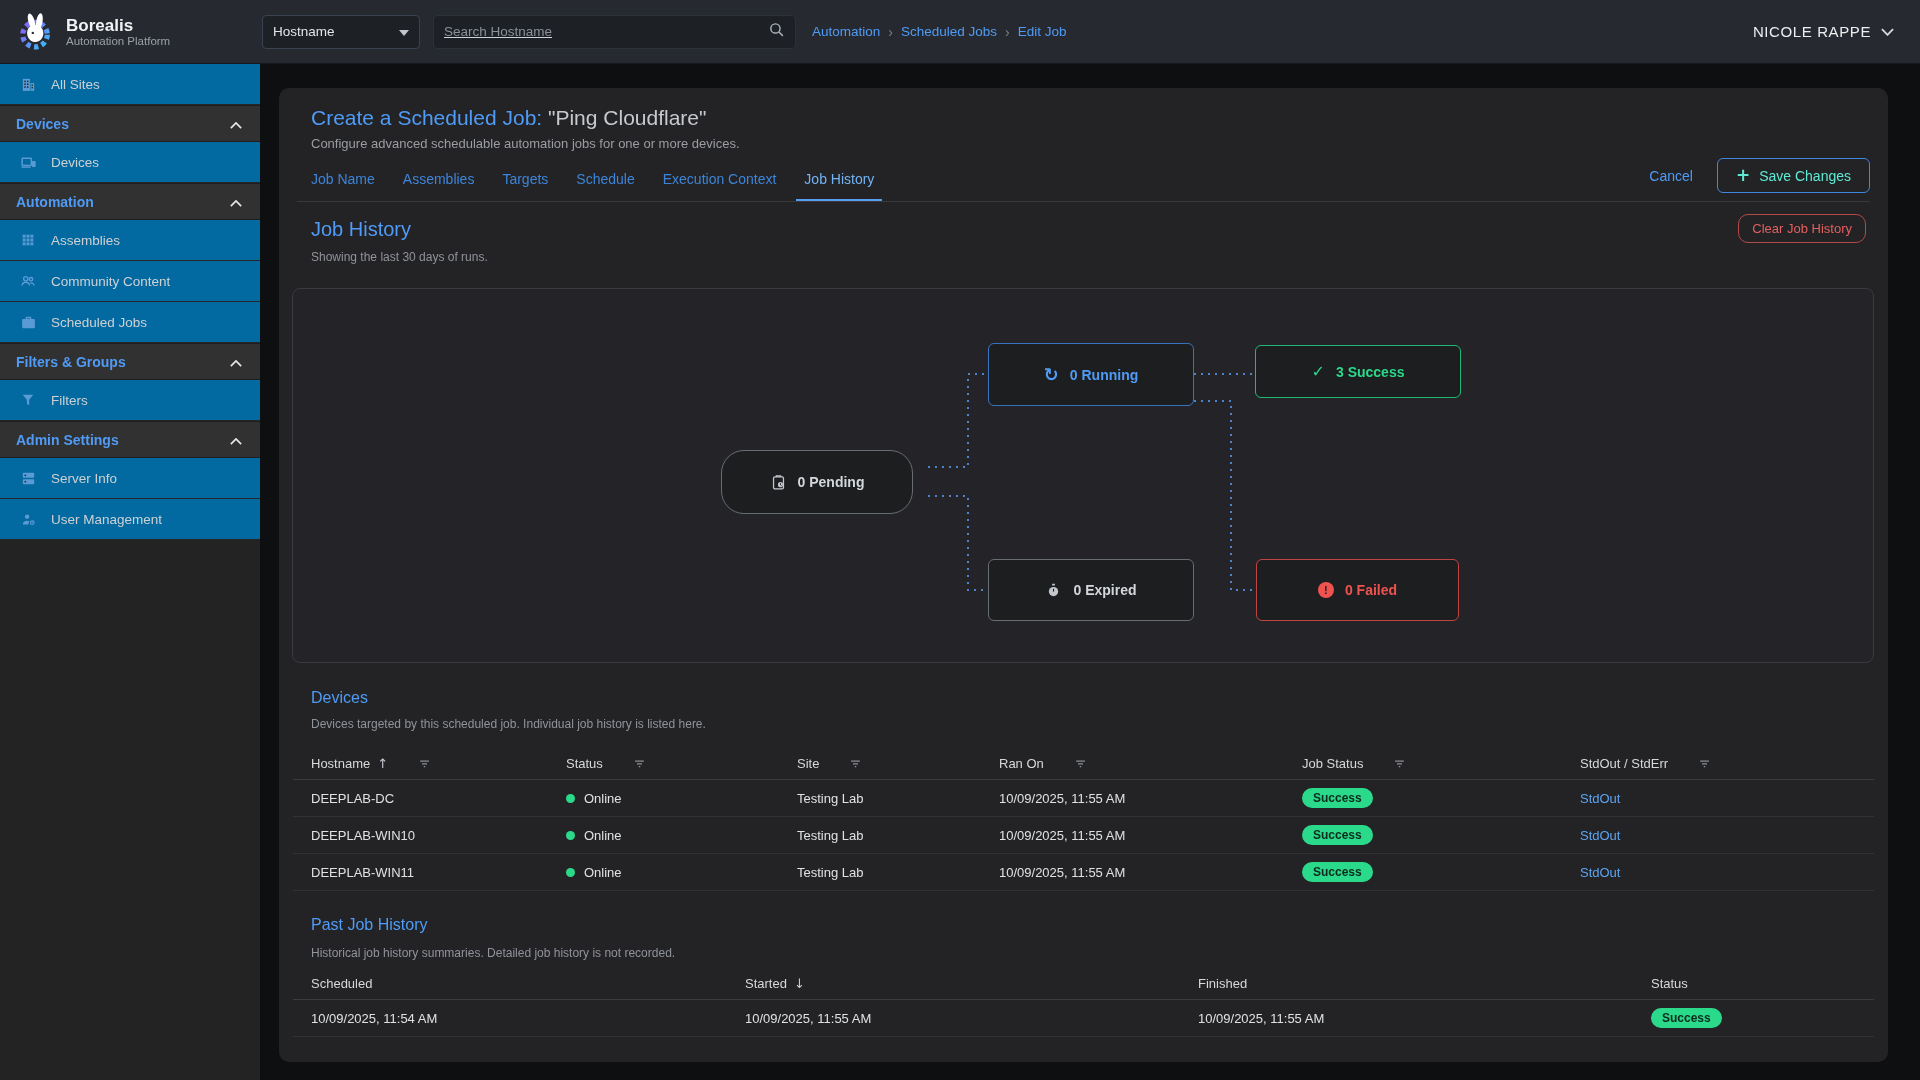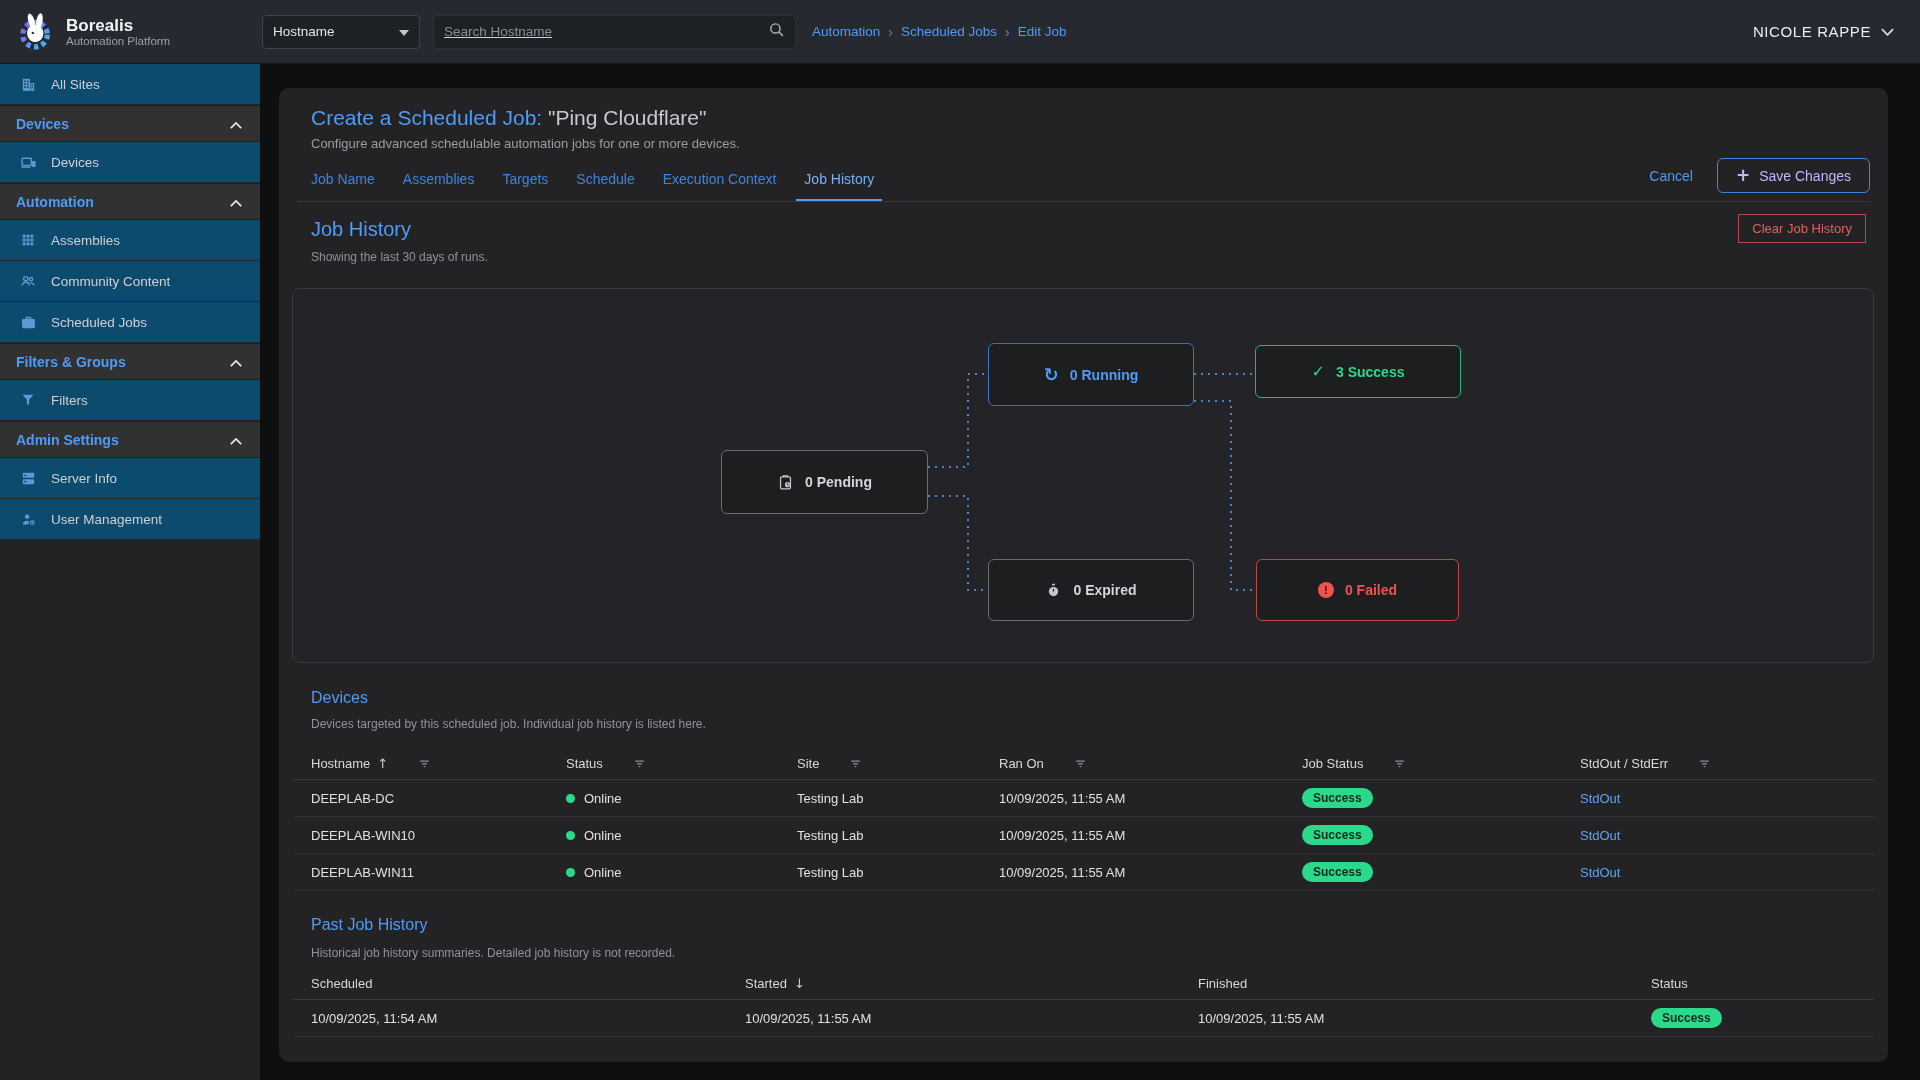--- a/index.html
+++ b/index.html
@@ -26,21 +26,21 @@
   .crumb-sep::after { content:"\203A"; color:#7a7f87; font-size:14px; }
   .user-menu { margin-left:auto; margin-right:26px; display:flex; align-items:center; gap:10px; cursor:pointer; }
   .user-name { color:#eceef0; font-size:15px; letter-spacing:0.6px; }
 
   
   .sidebar { position:absolute; top:64px; left:0; width:260px; height:1016px; background:#232323; }
   .side-header { height:37px; background:#313131; border-top:1px solid #1e1e1e; border-bottom:1px solid #1e1e1e;
     display:flex; align-items:center; padding:0 18px 0 16px; cursor:pointer; }
   .side-header span.lbl { color:#4f9bf5; font-size:14px; font-weight:bold; }
   .side-header .chev { margin-left:auto; }
-  .side-item { height:41px; background:#0c4a6e; display:flex; align-items:center; gap:14px;
+  .side-item { height:41px; background:#0369a1; display:flex; align-items:center; gap:14px;
     padding:0 16px 0 19px; cursor:pointer; border-bottom:1px solid #262626; }
   .side-item span.lbl { color:#ced1d4; font-size:13.5px; }
   .side-icon { width:18px; height:18px; flex-shrink:0; display:flex; align-items:center; justify-content:center; }
 
   
   .main { position:absolute; top:64px; left:260px; right:0; bottom:0; }
   .panel { position:absolute; left:19px; top:24px; width:1609px; height:974px;
     background:#232326; border-radius:10px; }
 
   .page-title { position:absolute; left:32px; top:18px; font-size:21px; }
@@ -49,35 +49,35 @@
   .page-sub { position:absolute; left:32px; top:48px; font-size:13px; color:#9a9da1; }
 
   .tabs-row { position:absolute; left:18px; right:18px; top:68px; height:46px;
     display:flex; align-items:center; border-bottom:1px solid #39393c; }
   .tab { padding:13px 14px; font-size:14px; color:#3d85d8; cursor:pointer; position:relative; }
   .tab.active { color:#74b3f3; }
   .tab.active::after { content:""; position:absolute; left:6px; right:6px; bottom:-1px; height:2px; background:#549df0; }
   .tab-actions { margin-left:auto; display:flex; align-items:center; gap:24px; padding-bottom:6px; }
   .cancel-link { color:#4f9bf5; font-size:14px; cursor:pointer; }
   .save-btn { display:flex; align-items:center; gap:9px; border:1px solid #3f87e0; border-radius:6px;
-    color:#c4b5fd; font-size:14px; padding:8px 18px; cursor:pointer; background:transparent; }
+    color:#5eead4; font-size:14px; padding:8px 18px; cursor:pointer; background:transparent; }
   .icon-plus::after { content:"+"; font-size:17px; line-height:1; }
 
   .section-h1 { position:absolute; left:32px; top:130px; font-size:20px; color:#4f9bf5; }
   .section-sub1 { position:absolute; left:32px; top:162px; font-size:12px; color:#8f939a; }
-  .clear-btn { position:absolute; right:22px; top:126px; border:1px solid #b34a4a; border-radius:0;
+  .clear-btn { position:absolute; right:22px; top:126px; border:1px solid #b34a4a; border-radius:10px;
     color:#e26060; font-size:13px; padding:6px 13px; cursor:pointer; background:transparent; }
 
   
   .flow { position:absolute; left:13px; right:14px; top:200px; height:375px;
     background:#242428; border:1px solid #3a3b3e; border-radius:8px; }
   .flow svg.wires { position:absolute; inset:0; }
   .node { position:absolute; display:flex; align-items:center; justify-content:center; gap:11px;
     background:#1d1e20; border:1px solid; border-radius:6px; font-size:14px; font-weight:bold; }
-  .node-pending { left:428px; top:161px; width:207px; height:64px; border-color:#686d74; color:#d3d6da; }
+  .node-pending { left:428px; top:161px; width:192px; height:64px; border-color:#686d74; color:#d3d6da;border-radius:23px; }
   .node-running { left:695px; top:54px;  width:206px; height:63px; border-color:#3574bd; color:#4f9bf5; }
   .node-success { left:962px; top:56px;  width:206px; height:53px; border-color:#22b873; color:#2bd98a; }
   .node-expired { left:695px; top:270px; width:206px; height:62px; border-color:#686d74; color:#d3d6da; }
   .node-failed  { left:963px; top:270px; width:203px; height:62px; border-color:#c14444; color:#ef5350; }
   .glyph { font-family:"DejaVu Sans", sans-serif; font-weight:bold; line-height:1; }
   .icon-sync::after { content:"\21BB"; font-size:18px; color:#4f9bf5; }
   .icon-check::after { content:"\2713"; font-size:16px; color:#2bd98a; font-weight:normal; }
   .icon-fail { width:16px; height:16px; border-radius:50%; background:#ef5350; color:#1d1e20;
     display:flex; align-items:center; justify-content:center; font-size:11px; font-weight:bold; }
   .icon-fail::after { content:"!"; }

